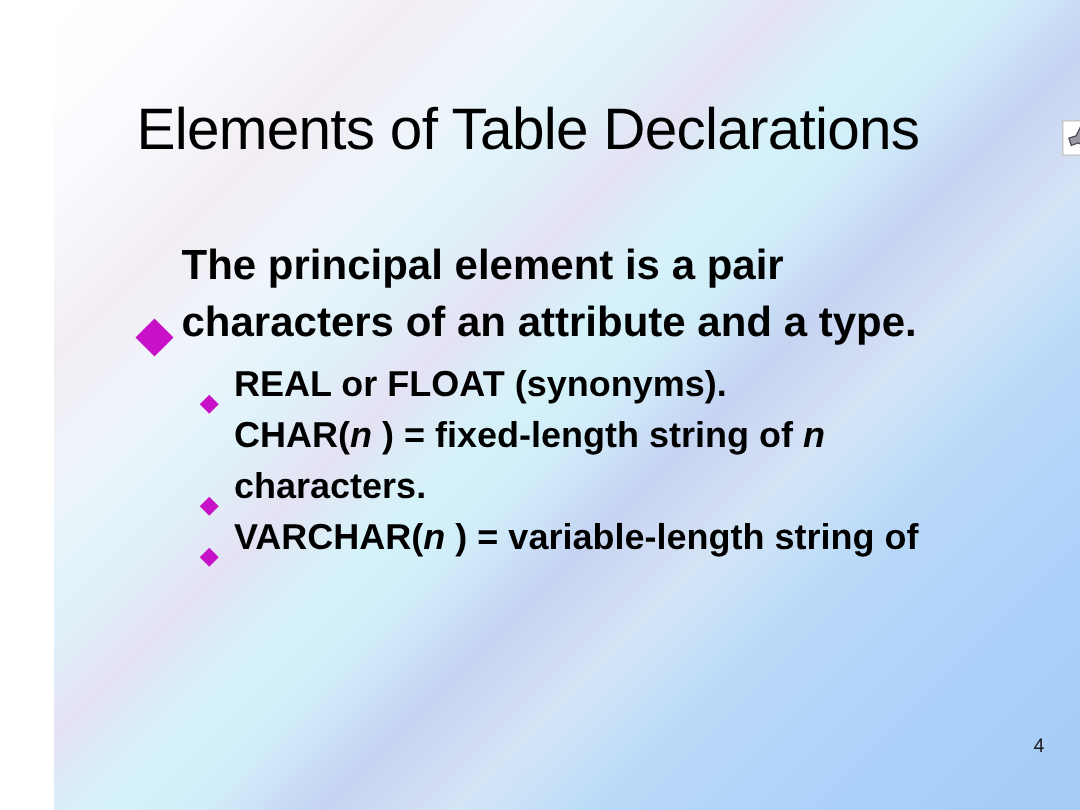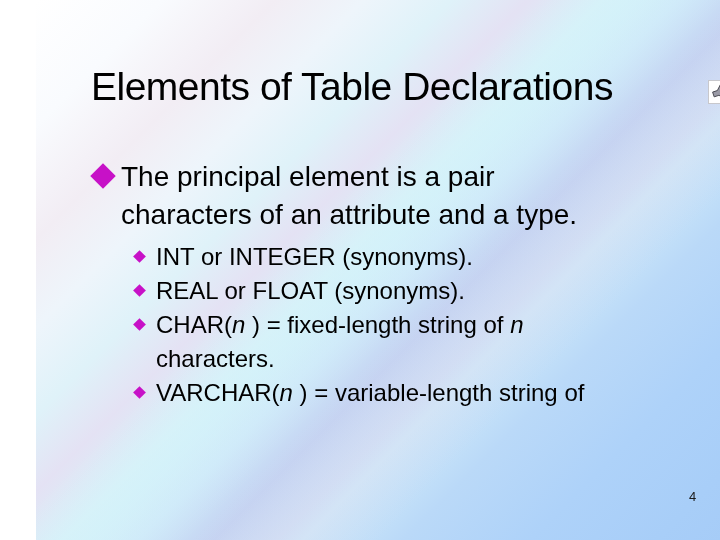--- a/index.html
+++ b/index.html
@@ -63,21 +63,21 @@
   }
   .sound-icon svg { width: 100%; height: 100%; display: block; }
 
   .body-area {
     position: absolute;
     left: 57px;
     top: 158px;
     width: 600px;
   }
 
-  .bullet-row { display: flex; align-items: flex-start; }
+  .bullet-row { display: flex; align-items: flex-end; font-weight: bold; }
   .bullet-row.level1 { font-size: 28px; line-height: 38px; margin-bottom: 6px; color: var(--body-color, #000); }
   .bullet-row.level2 { font-size: 24px; line-height: 34px; margin-left: 40px; margin-bottom: 0; color: var(--body-color, #000); }
 
   .diamond {
     flex: 0 0 auto;
     background: var(--bullet-color, #c711c7);
     transform: rotate(45deg);
   }
   .level1 .diamond { width: 18px; height: 18px; margin: 9px 9px 0 1px; }
   .level2 .diamond { width: 9px;  height: 9px;  margin: 12px 12px 0 2px; }
@@ -116,26 +116,20 @@
       <div class="bullet-row level1">
         <span class="diamond"></span>
         <div class="bullet-text">
           <div class="line"><span>The principal element is a pair</span></div>
           <div class="line"><span>characters of an attribute and a type.</span></div>
         </div>
       </div>
       <div class="bullet-row level2">
         <span class="diamond"></span>
         <div class="bullet-text">
-          <div class="line"><span>INT or INTEGER (synonyms).</span></div>
-        </div>
-      </div>
-      <div class="bullet-row level2">
-        <span class="diamond"></span>
-        <div class="bullet-text">
           <div class="line"><span>REAL or FLOAT (synonyms).</span></div>
         </div>
       </div>
       <div class="bullet-row level2">
         <span class="diamond"></span>
         <div class="bullet-text">
           <div class="line"><span>CHAR(</span><em>n</em><span> ) = fixed-length string of </span><em>n</em></div>
           <div class="line"><span>characters.</span></div>
         </div>
       </div>

